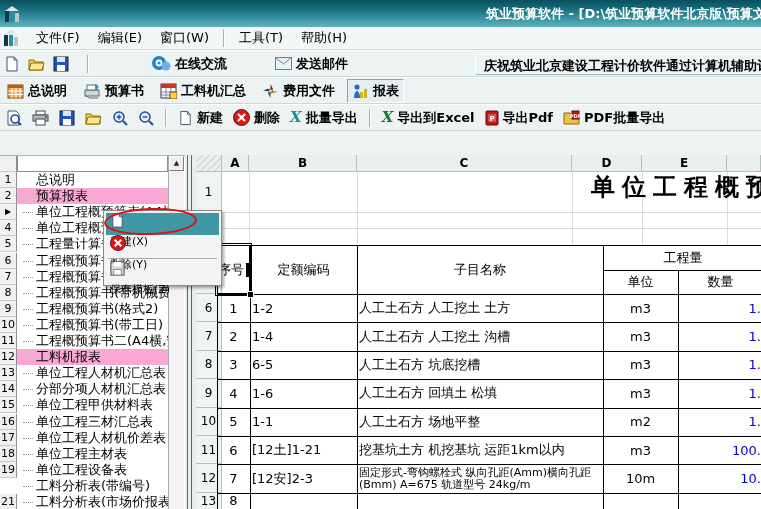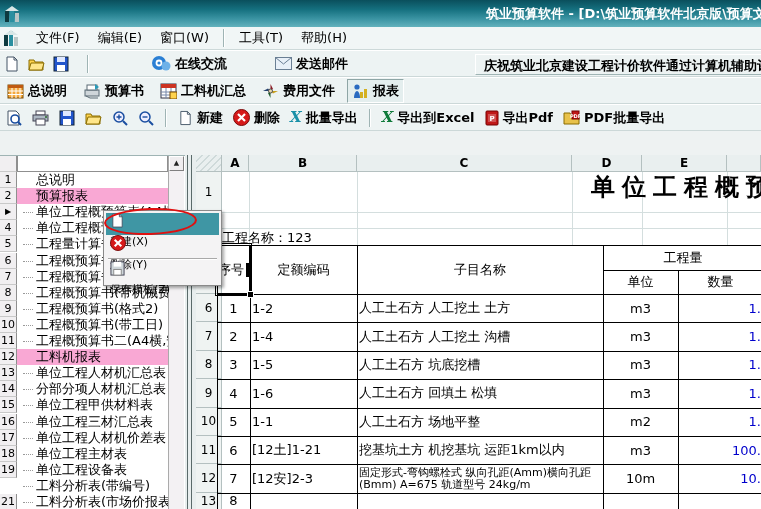--- a/index.html
+++ b/index.html
@@ -376,21 +376,20 @@
         <div class="grid-v" style="left: 53px; top: 17px; height: 73px;"></div>
         <div class="grid-v" style="left: 161px; top: 17px; height: 73px;"></div>
         <div class="grid-v" style="left: 376px; top: 17px; height: 73px;"></div>
         <div class="grid-v" style="left: 446px; top: 17px; height: 73px;"></div>
         <div class="grid-v" style="left: 531px; top: 17px; height: 73px;"></div>
         <div class="grid-h" style="left: 26px; top: 57px; width: 539px;"></div>
         <div class="grid-h" style="left: 26px; top: 73px; width: 539px;"></div>
       </div>
 
     <span class="report-title">单位工程概预算表</span>
-    <span class="projname">工程名称：123</span>
 
     <div id="tablelines">
         <div class="bline-v" style="left: 21px; top: 90px; height: 264px;"></div>
         <div class="bline-v" style="left: 54px; top: 90px; height: 264px;"></div>
         <div class="bline-v" style="left: 161px; top: 90px; height: 264px;"></div>
         <div class="bline-v" style="left: 407px; top: 90px; height: 264px;"></div>
         <div class="bline-v" style="left: 482px; top: 115px; height: 239px;"></div>
         <div class="bline-h" style="left: 21px; top: 90px; width: 544px;"></div>
         <div class="bline-h" style="left: 407px; top: 115px; width: 158px;"></div>
         <div class="bline-h" style="left: 21px; top: 139px; width: 544px;"></div>
@@ -428,21 +427,21 @@
         <div class="cell " style="left: 56px; top: 139px; width: 105px; height: 28.4px;">1-2</div>
         <div class="cell " style="left: 163px; top: 139px; width: 243px; height: 28.4px;">人工土石方 人工挖土 土方</div>
         <div class="cell ctr" style="left: 407px; top: 139px; width: 75px; height: 28.4px;">m3</div>
         <div class="cell rt qty" style="left: 482px; top: 139px; width: 86px; height: 28.4px;">1.</div>
         <div class="cell ctr" style="left: 21px; top: 167.4px; width: 33px; height: 28.4px;">2</div>
         <div class="cell " style="left: 56px; top: 167.4px; width: 105px; height: 28.4px;">1-4</div>
         <div class="cell " style="left: 163px; top: 167.4px; width: 243px; height: 28.4px;">人工土石方 人工挖土 沟槽</div>
         <div class="cell ctr" style="left: 407px; top: 167.4px; width: 75px; height: 28.4px;">m3</div>
         <div class="cell rt qty" style="left: 482px; top: 167.4px; width: 86px; height: 28.4px;">1.</div>
         <div class="cell ctr" style="left: 21px; top: 195.8px; width: 33px; height: 28.4px;">3</div>
-        <div class="cell " style="left: 56px; top: 195.8px; width: 105px; height: 28.4px;">1-5</div>
+        <div class="cell " style="left: 56px; top: 195.8px; width: 105px; height: 28.4px;">6-5</div>
         <div class="cell " style="left: 163px; top: 195.8px; width: 243px; height: 28.4px;">人工土石方 坑底挖槽</div>
         <div class="cell ctr" style="left: 407px; top: 195.8px; width: 75px; height: 28.4px;">m3</div>
         <div class="cell rt qty" style="left: 482px; top: 195.8px; width: 86px; height: 28.4px;">1.</div>
         <div class="cell ctr" style="left: 21px; top: 224.2px; width: 33px; height: 28.4px;">4</div>
         <div class="cell " style="left: 56px; top: 224.2px; width: 105px; height: 28.4px;">1-6</div>
         <div class="cell " style="left: 163px; top: 224.2px; width: 243px; height: 28.4px;">人工土石方 回填土 松填</div>
         <div class="cell ctr" style="left: 407px; top: 224.2px; width: 75px; height: 28.4px;">m3</div>
         <div class="cell rt qty" style="left: 482px; top: 224.2px; width: 86px; height: 28.4px;">1.</div>
         <div class="cell ctr" style="left: 21px; top: 252.6px; width: 33px; height: 28.4px;">5</div>
         <div class="cell " style="left: 56px; top: 252.6px; width: 105px; height: 28.4px;">1-1</div>

